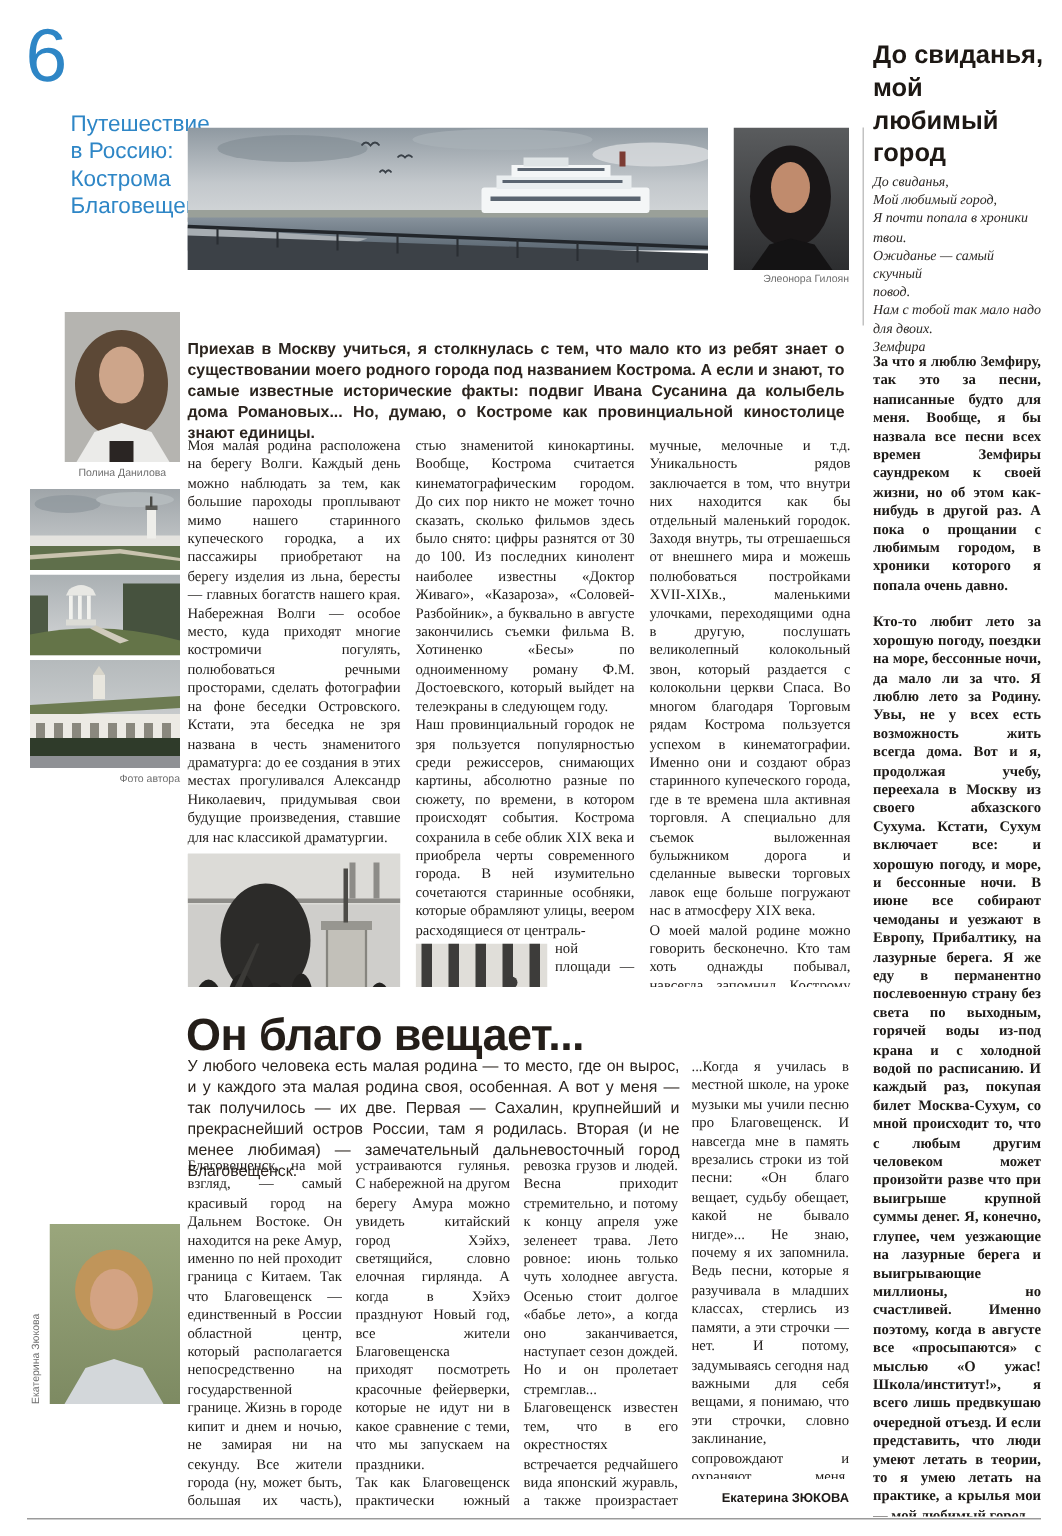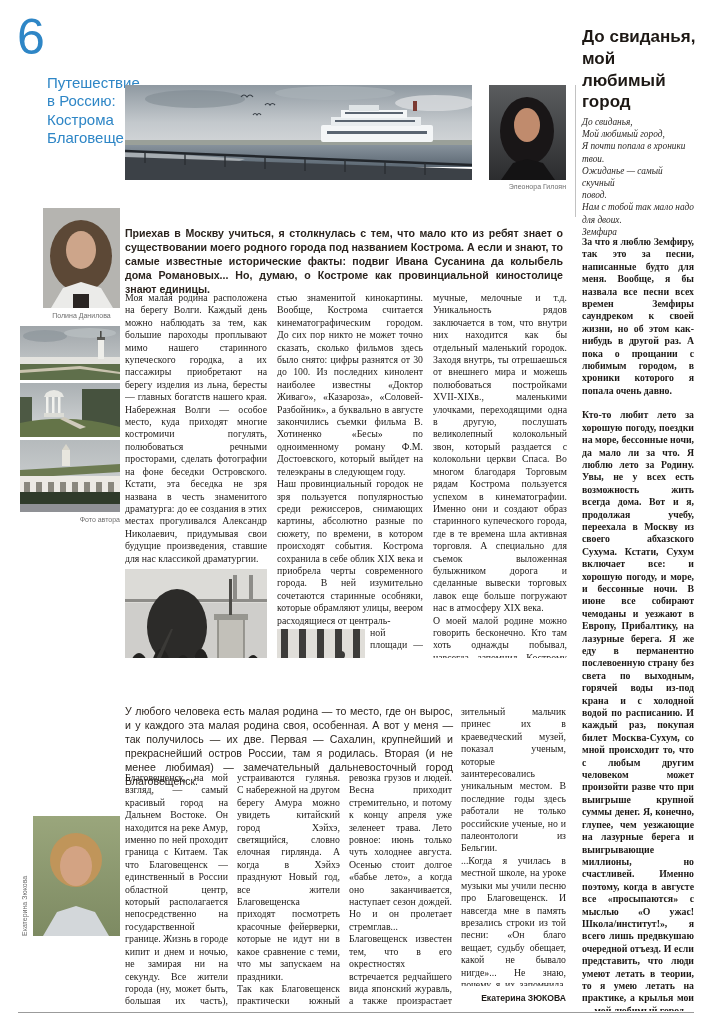--- a/index.html
+++ b/index.html
@@ -295,38 +295,38 @@
       </div>
       <p>ной площади — «сковородки», на которой возвышаются 35-метровая пожарная каланча, здания архитектуры и постройки, сделанные в наше время. В моем городе находятся также уникальные Торговые ряды, каждые имеющие свое название: красные, рыбные,</p>
     </div>
     <div class="ncol a1c3">
       <p>мучные, мелочные и т.д. Уникальность рядов заключается в том, что внутри них находится как бы отдельный маленький городок. Заходя внутрь, ты отрешаешься от внешнего мира и можешь полюбоваться постройками XVII-XIXв., маленькими улочками, переходящими одна в другую, послушать великолепный колокольный звон, который раздается с колокольни церкви Спаса. Во многом благодаря Торговым рядам Кострома пользуется успехом в кинематографии. Именно они и создают образ старинного купеческого города, где в те времена шла активная торговля. А специально для съемок выложенная булыжником дорога и сделанные вывески торговых лавок еще больше погружают нас в атмосферу XIX века.</p>
       <p>О моей малой родине можно говорить бесконечно. Кто там хоть однажды побывал, навсегда запомнил Кострому как провинциальный уютный и доброжелательный городок на берегу Волги. А кто еще не был — обязательно приезжайте на экскурсию (тем более, что Кострома находится в 360 км от Москвы), но если все же нет возможности, то пересматривайте фильмы с участием моего родного города, ведь Кострома — «натурная голливудская площадка», как сказал режиссер Владимир Хотиненко.</p>
 
     </div>
   </div>
 
+  <h1 class="abs a2-title">Он благо вещает...</h1>
   <div class="abs a2-lead">У любого человека есть малая родина — то место, где он вырос, и у каждого эта малая родина своя, особенная. А вот у меня — так получилось — их две. Первая — Сахалин, крупнейший и прекраснейший остров России, там я родилась. Вторая (и не менее любимая) — замечательный дальневосточный город Благовещенск.</div>
 
   <div class="abs a2-cols">
     <div class="ncol a2c">
       <p>Благовещенск, на мой взгляд, — самый красивый город на Дальнем Востоке. Он находится на реке Амур, именно по ней проходит граница с Китаем. Так что Благовещенск — единственный в России областной центр, который располагается непосредственно на государственной границе. Жизнь в городе кипит и днем и ночью, не замирая ни на секунду. Все жители города (ну, может быть, большая их часть), знают друг друга, отчего-то, думаю, Благовещенск можно назвать самым дружелюбным городом. Чтобы отдохнуть после работы или на выходных, горожане приходят на набережную. Ее даже можно сравнить с Поклонной горой в Москве: здесь проходит большинство массовых мероприятий,</p>
     </div>
     <div class="ncol a2c">
       <p>устраиваются гулянья. С набережной на другом берегу Амура можно увидеть китайский город Хэйхэ, светящийся, словно елочная гирлянда. А когда в Хэйхэ празднуют Новый год, все жители Благовещенска приходят посмотреть красочные фейерверки, которые не идут ни в какое сравнение с теми, что мы запускаем на праздники.</p>
       <p>Так как Благовещенск практически южный город (да-да, он расположен приблизительно на широте Курска), летом там очень тепло. Зимой, даже когда отметка на градуснике опускается до минус 30, жуткого холода не чувствуется. Но Амур замерзает так, что оборудуется ледовая переправа, по которой из России в Китай и обратно осуществляется пе-</p>
     </div>
     <div class="ncol a2c">
       <p>ревозка грузов и людей. Весна приходит стремительно, и потому к концу апреля уже зеленеет трава. Лето ровное: июнь только чуть холоднее августа. Осенью стоит долгое «бабье лето», а когда оно заканчивается, наступает сезон дождей. Но и он пролетает стремглав...</p>
       <p>Благовещенск известен тем, что в его окрестностях встречается редчайшего вида японский журавль, а также произрастает занесенное в «Красную книгу» и редкое по красоте растение — лотос Комарова. Кстати, в конце 40-х годов XX века в Благовещенске было найдено... кладбище динозавров. Кости этих древних гигантов на месте проведения карьерных работ нашел самый обычный школьник. Сообра-</p>
     </div>
   </div>
 
   <div class="abs a2-col4">
-    <p>зительный мальчик принес их в краеведческий музей, показал ученым, которые заинтересовались уникальным местом. В последние годы здесь работали не только российские ученые, но и палеонтологи из Бельгии.</p>
     <p>...Когда я училась в местной школе, на уроке музыки мы учили песню про Благовещенск. И навсегда мне в память врезались строки из той песни: «Он благо вещает, судьбу обещает, какой не бывало нигде»... Не знаю, почему я их запомнила. Ведь песни, которые я разучивала в младших классах, стерлись из памяти, а эти строчки — нет. И потому, задумываясь сегодня над важными для себя вещами, я понимаю, что эти строчки, словно заклинание, сопровождают и охраняют меня, предвещая что-то хорошее впереди.</p>
   </div>
   <div class="abs byline a2-byline">Екатерина ЗЮКОВА</div>
 
   <div class="abs ph ph-ekaterina">
     <svg viewBox="0 0 87 120" preserveAspectRatio="none">
       <defs>
           <linearGradient id="pg" x1="0" y1="0" x2="0" y2="1">
         <stop offset="0" stop-color="#9aa67c"></stop>
             <stop offset="1" stop-color="#7d8a62"></stop>

